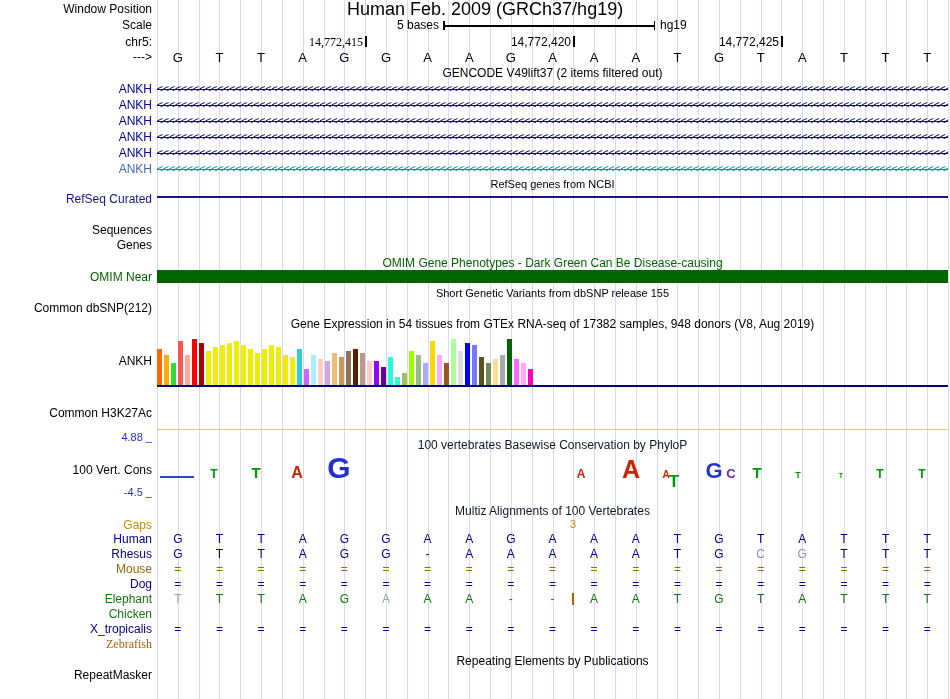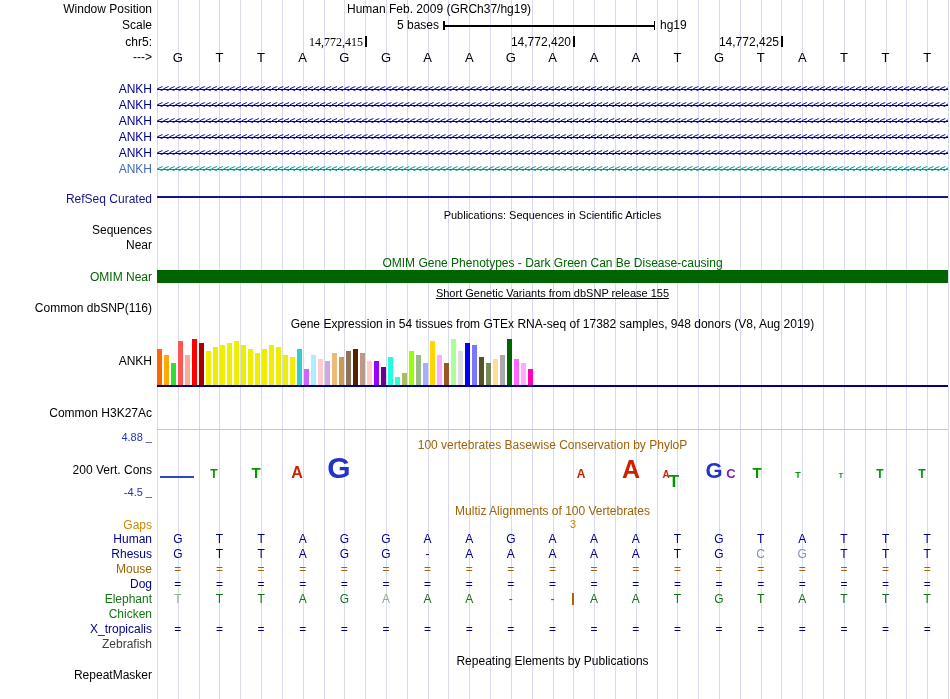--- a/index.html
+++ b/index.html
@@ -3,25 +3,25 @@
 <meta charset="utf-8">
 <style>
   html,body{margin:0;padding:0;background:#fff;}
   #browser{position:relative;width:950px;height:699px;background:#fff;overflow:hidden;
            font-family:"Liberation Sans",sans-serif;color:#000;}
   .abs{position:absolute;}
   .lbl{position:absolute;right:798px;transform:translateY(-50%);white-space:nowrap;font-size:12px;color:#000;}
   .title{position:absolute;left:157px;width:791px;text-align:center;transform:translateY(-50%);
          font-size:12px;color:#000;white-space:nowrap;}
   .sm{font-size:11px;}
-  .hdr{position:absolute;transform:translateY(-50%);white-space:nowrap;font-size:12px;}
+  .hdr{position:absolute;transform:translateY(-50%);white-space:nowrap;font-size:18px;}
   .cell{position:absolute;transform:translate(-50%,-50%);font-size:12px;line-height:1;white-space:pre;}
   .seq{font-size:13px;}
   .tick{position:absolute;width:1.5px;background:#000;}
-  .blue{color:#a16207;}
+  .blue{color:#0f172a;}
   .green{color:#006400;}
   .orange{color:#cc8800;}
   .navy{color:#14148c;}
   .arrows{position:absolute;left:157px;width:791px;height:16px;overflow:hidden;
           font-family:"DejaVu Sans Mono",monospace;font-size:10px;line-height:16px;}
 </style>
 </head>
 <body>
 
 <div id="browser">
@@ -288,21 +288,21 @@
       <div class="cell" style="left: 552.5px; top: 629px; color: rgb(0, 0, 139);">=</div>
       <div class="cell" style="left: 594.132px; top: 629px; color: rgb(0, 0, 139);">=</div>
       <div class="cell" style="left: 635.763px; top: 629px; color: rgb(0, 0, 139);">=</div>
       <div class="cell" style="left: 677.395px; top: 629px; color: rgb(0, 0, 139);">=</div>
       <div class="cell" style="left: 719.026px; top: 629px; color: rgb(0, 0, 139);">=</div>
       <div class="cell" style="left: 760.658px; top: 629px; color: rgb(0, 0, 139);">=</div>
       <div class="cell" style="left: 802.289px; top: 629px; color: rgb(0, 0, 139);">=</div>
       <div class="cell" style="left: 843.921px; top: 629px; color: rgb(0, 0, 139);">=</div>
       <div class="cell" style="left: 885.553px; top: 629px; color: rgb(0, 0, 139);">=</div>
       <div class="cell" style="left: 927.184px; top: 629px; color: rgb(0, 0, 139);">=</div>
-      <div class="lbl" style="top: 644px; color: #404040;">Zebrafish</div>
+      <div class="lbl" style="top: 644px; color: #a16207; font-family: Liberation Serif, serif;">Zebrafish</div>
     </div>
 
   <div class="lbl" style="top:9px;">Window Position</div>
   <div class="hdr" style="left:347px;top:9px;">Human Feb. 2009 (GRCh37/hg19)</div>
 
   <div class="lbl" style="top:25px;">Scale</div>
   <div class="abs" style="right:511px;top:25px;transform:translateY(-50%);font-size:12px;">5 bases</div>
   <div class="abs" style="left:443px;top:25px;width:212px;height:1.5px;background:#000;"></div>
   <div class="tick" style="left:443px;top:21px;height:9px;"></div>
   <div class="tick" style="left:653.5px;top:21px;height:9px;"></div>
@@ -311,37 +311,38 @@
   <div class="lbl" style="top:42px;">chr5:</div>
   <div class="abs" style="right:587px;top:42px;transform:translateY(-50%);font-size:12px;font-family:Liberation Serif, serif;">14,772,415</div>
   <div class="tick" style="left:365px;top:36px;height:11px;"></div>
   <div class="abs" style="right:379px;top:42px;transform:translateY(-50%);font-size:12px;">14,772,420</div>
   <div class="tick" style="left:573px;top:36px;height:11px;"></div>
   <div class="abs" style="right:171px;top:42px;transform:translateY(-50%);font-size:12px;">14,772,425</div>
   <div class="tick" style="left:781px;top:36px;height:11px;"></div>
 
   <div class="lbl" style="top:57px;">---&gt;</div>
 
-  <div class="title sm" style="top:215px;">Publications: Sequences in Scientific Articles</div>
+  <div class="title" style="top:73px;">GENCODE V49lift37 (2 items filtered out)</div>
+  <div class="title sm" style="top:184px;">RefSeq genes from NCBI</div>
   <div class="title green" style="top:263px;">OMIM Gene Phenotypes - Dark Green Can Be Disease-causing</div>
-  <div class="title sm" style="top:293px;text-decoration:underline;">Short Genetic Variants from dbSNP release 155</div>
+  <div class="title sm" style="top:293px;">Short Genetic Variants from dbSNP release 155</div>
   <div class="title" style="top:324px;">Gene Expression in 54 tissues from GTEx RNA-seq of 17382 samples, 948 donors (V8, Aug 2019)</div>
   <div class="title blue" style="top:445px;">100 vertebrates Basewise Conservation by PhyloP</div>
   <div class="title blue" style="top:511px;">Multiz Alignments of 100 Vertebrates</div>
   <div class="title" style="top:661px;">Repeating Elements by Publications</div>
 
   <div class="lbl navy" style="top:199px;">RefSeq Curated</div>
   <div class="lbl" style="top:230px;">Sequences</div>
-  <div class="lbl" style="top:245px;">Near</div>
+  <div class="lbl" style="top:245px;">Genes</div>
   <div class="lbl green" style="top:277px;">OMIM Near</div>
-  <div class="lbl" style="top:308px;">Common dbSNP(116)</div>
+  <div class="lbl" style="top:308px;">Common dbSNP(212)</div>
   <div class="lbl" style="top:361px;">ANKH</div>
   <div class="lbl" style="top:413px;">Common H3K27Ac</div>
   <div class="lbl sm" style="top:437px;color:#2233bb;">4.88 _</div>
-  <div class="lbl" style="top:470px;">200 Vert. Cons</div>
+  <div class="lbl" style="top:470px;">100 Vert. Cons</div>
   <div class="lbl sm" style="top:492px;color:#2233bb;">-4.5 _</div>
   <div class="lbl orange" style="top:525px;">Gaps</div>
   <div class="abs orange" style="left:573px;top:524px;transform:translate(-50%,-50%);font-size:11px;">3</div>
   <div class="lbl" style="top:675px;">RepeatMasker</div>
 
   <div class="abs" style="left:157px;top:196px;width:791px;height:2px;background:#14148c;"></div>
   <div class="abs" style="left:157px;top:270px;width:791px;height:13px;background:#006400;"></div>
   <div class="abs" style="left:157px;top:385px;width:791px;height:2px;background:#000080;"></div>
   <div class="abs" style="left:157px;top:429px;width:791px;height:1px;background:#f0c080;"></div>
 </div>

